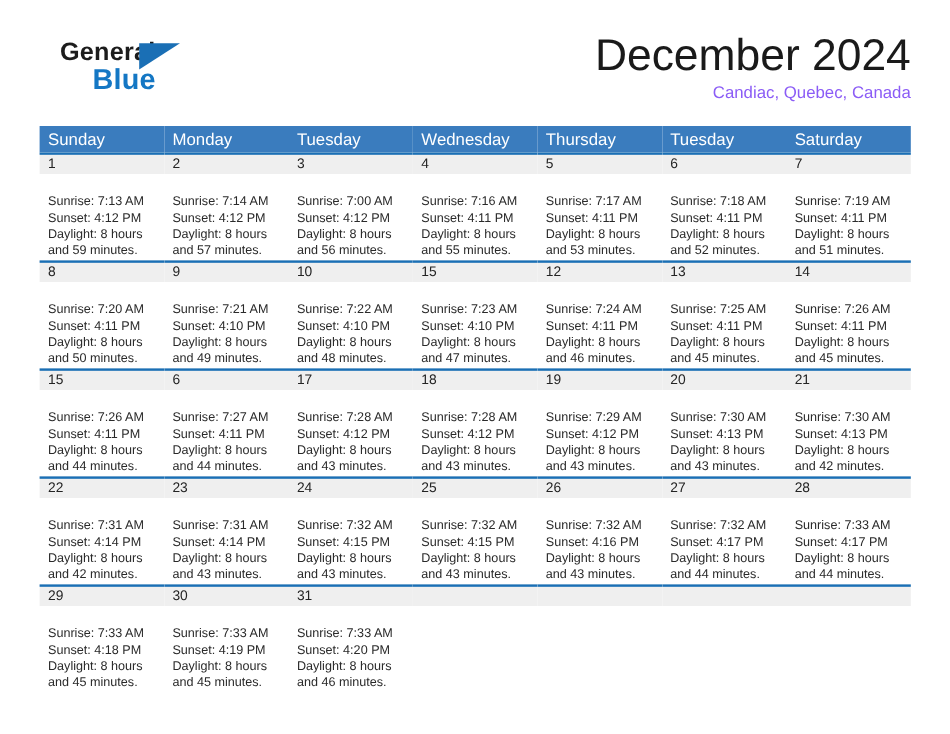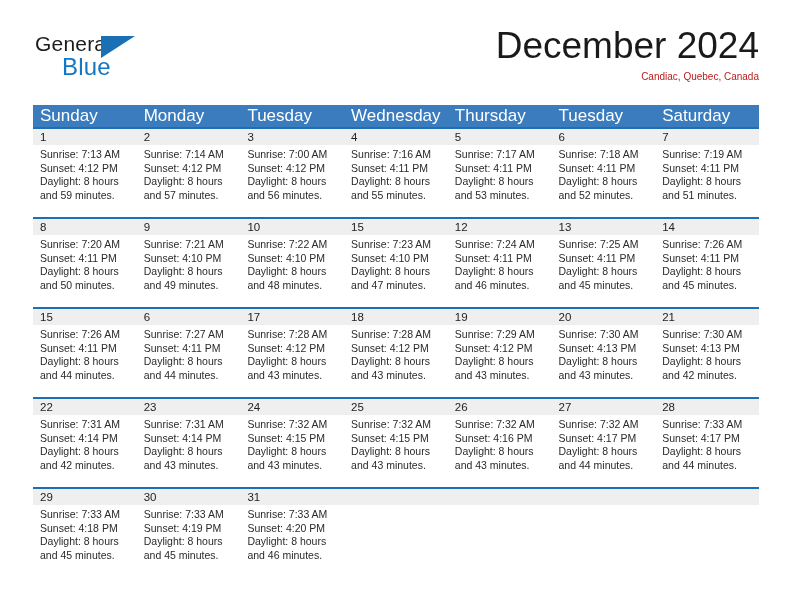--- a/index.html
+++ b/index.html
@@ -26,24 +26,25 @@
   .top-bar {
     position: absolute;
     left: 33px;
     top: 28px;
     right: 33px;
     height: 68px;
   }
 
   .brand {
     position: absolute;
-    left: 0;
+    left: 15px;
     top: 4px;
     width: 230px;
     height: 60px;
+    font-weight: bold;
   }
   .brand-general {
     position: absolute;
     left: 2px;
     top: 0px;
     font-size: 21px;
     letter-spacing: 0.2px;
     color: #1c1c1c;
     font-family: "Liberation Sans", sans-serif;
   }
@@ -74,41 +75,41 @@
   }
   .cal-title {
     font-size: 37px;
     color: #1a1a1a;
     line-height: 36px;
     white-space: nowrap;
     font-weight: normal;
     margin: 0;
   }
   .cal-subtitle {
-    font-size: 10px;
-    color: #b91c1c;
+    font-size: 14px;
+    color: #8b5cf6;
     line-height: 22px;
     white-space: nowrap;
     margin: 2px 0 0 0;
   }
 
   
   .calendar {
     position: absolute;
     left: 33px;
     top: 105px;
     width: 726px;
     border-collapse: collapse;
     table-layout: fixed;
   }
 
   .calendar th {
     background: #3a7cbe;
     color: #ffffff;
-    font-size: 17px;
+    font-size: 14px;
     font-weight: normal;
     text-align: left;
     padding: 5px 0 5px 7px;
     height: 10px;
     line-height: 12px;
     border: none;
   }
 
   .calendar td {
     vertical-align: top;
@@ -132,21 +133,21 @@
     padding: 0 0 0 7px;
   }
   .daynum {
     font-size: 11.5px;
     line-height: 17px;
     color: #232323;
     display: block;
   }
 
   .cell-body {
-    padding: 3px 6px 0 7px;
+    padding: 17px 6px 0 7px;
   }
   .info-line {
     font-size: 10.5px;
     line-height: 13.6px;
     color: #2a2a2a;
     white-space: nowrap;
   }
   .cell.empty .daynum-band {
     background: #efefef;
   }

